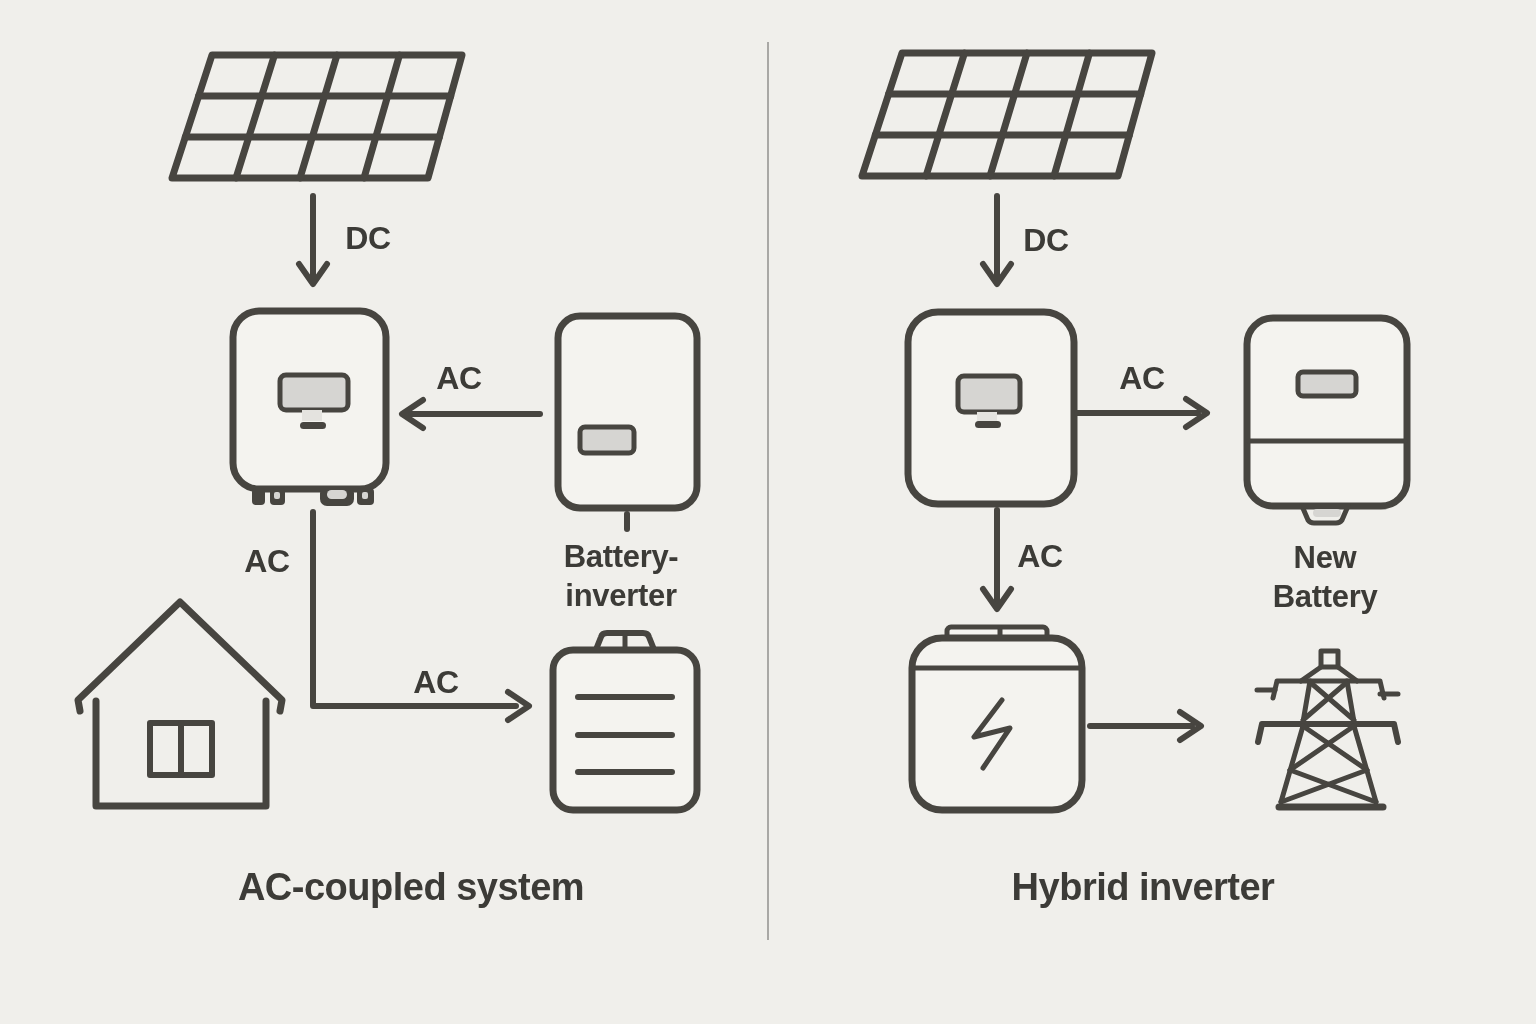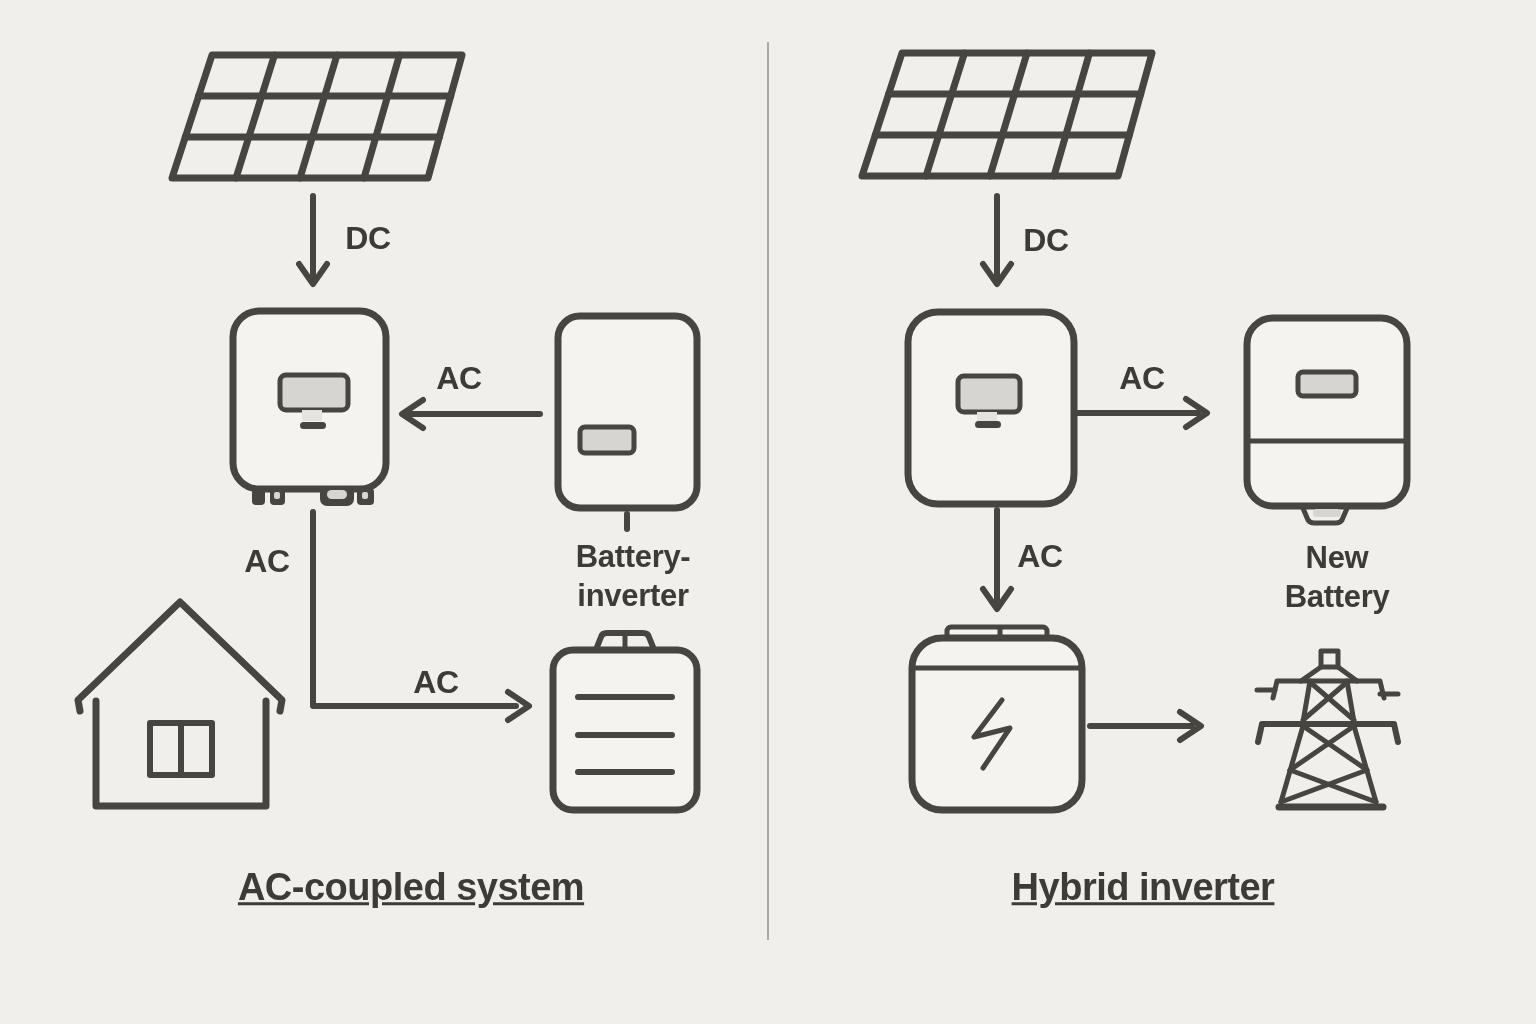--- a/index.html
+++ b/index.html
@@ -27,22 +27,22 @@
   .dark{fill:var(--stroke);stroke:none;}
   .lightpill{fill:var(--screen-fill);stroke:none;}
   .softpill{fill:#e4e3df;stroke:none;}
   .divider-line{stroke:var(--divider);stroke-width:2;fill:none;}
   
   .label{
     position:absolute;transform:translate(-50%,-50%);
     font-weight:700;font-size:32px;color:var(--text);
     letter-spacing:-0.3px;white-space:nowrap;line-height:1.25;
   }
-  .label-2line{text-align:center;font-size:31px;margin-left:12px;}
-  .caption{font-size:38px;letter-spacing:-0.5px;text-decoration:underline;}
+  .label-2line{text-align:center;font-size:31px;}
+  .caption{font-size:38px;letter-spacing:-0.5px;}
 </style>
 </head>
 <body>
 
 <div class="canvas">
 
   <svg class="art-layer" width="1536" height="1024" viewBox="0 0 1536 1024">
 
     <line class="divider-line" x1="768" y1="42" x2="768" y2="940"></line>
 

